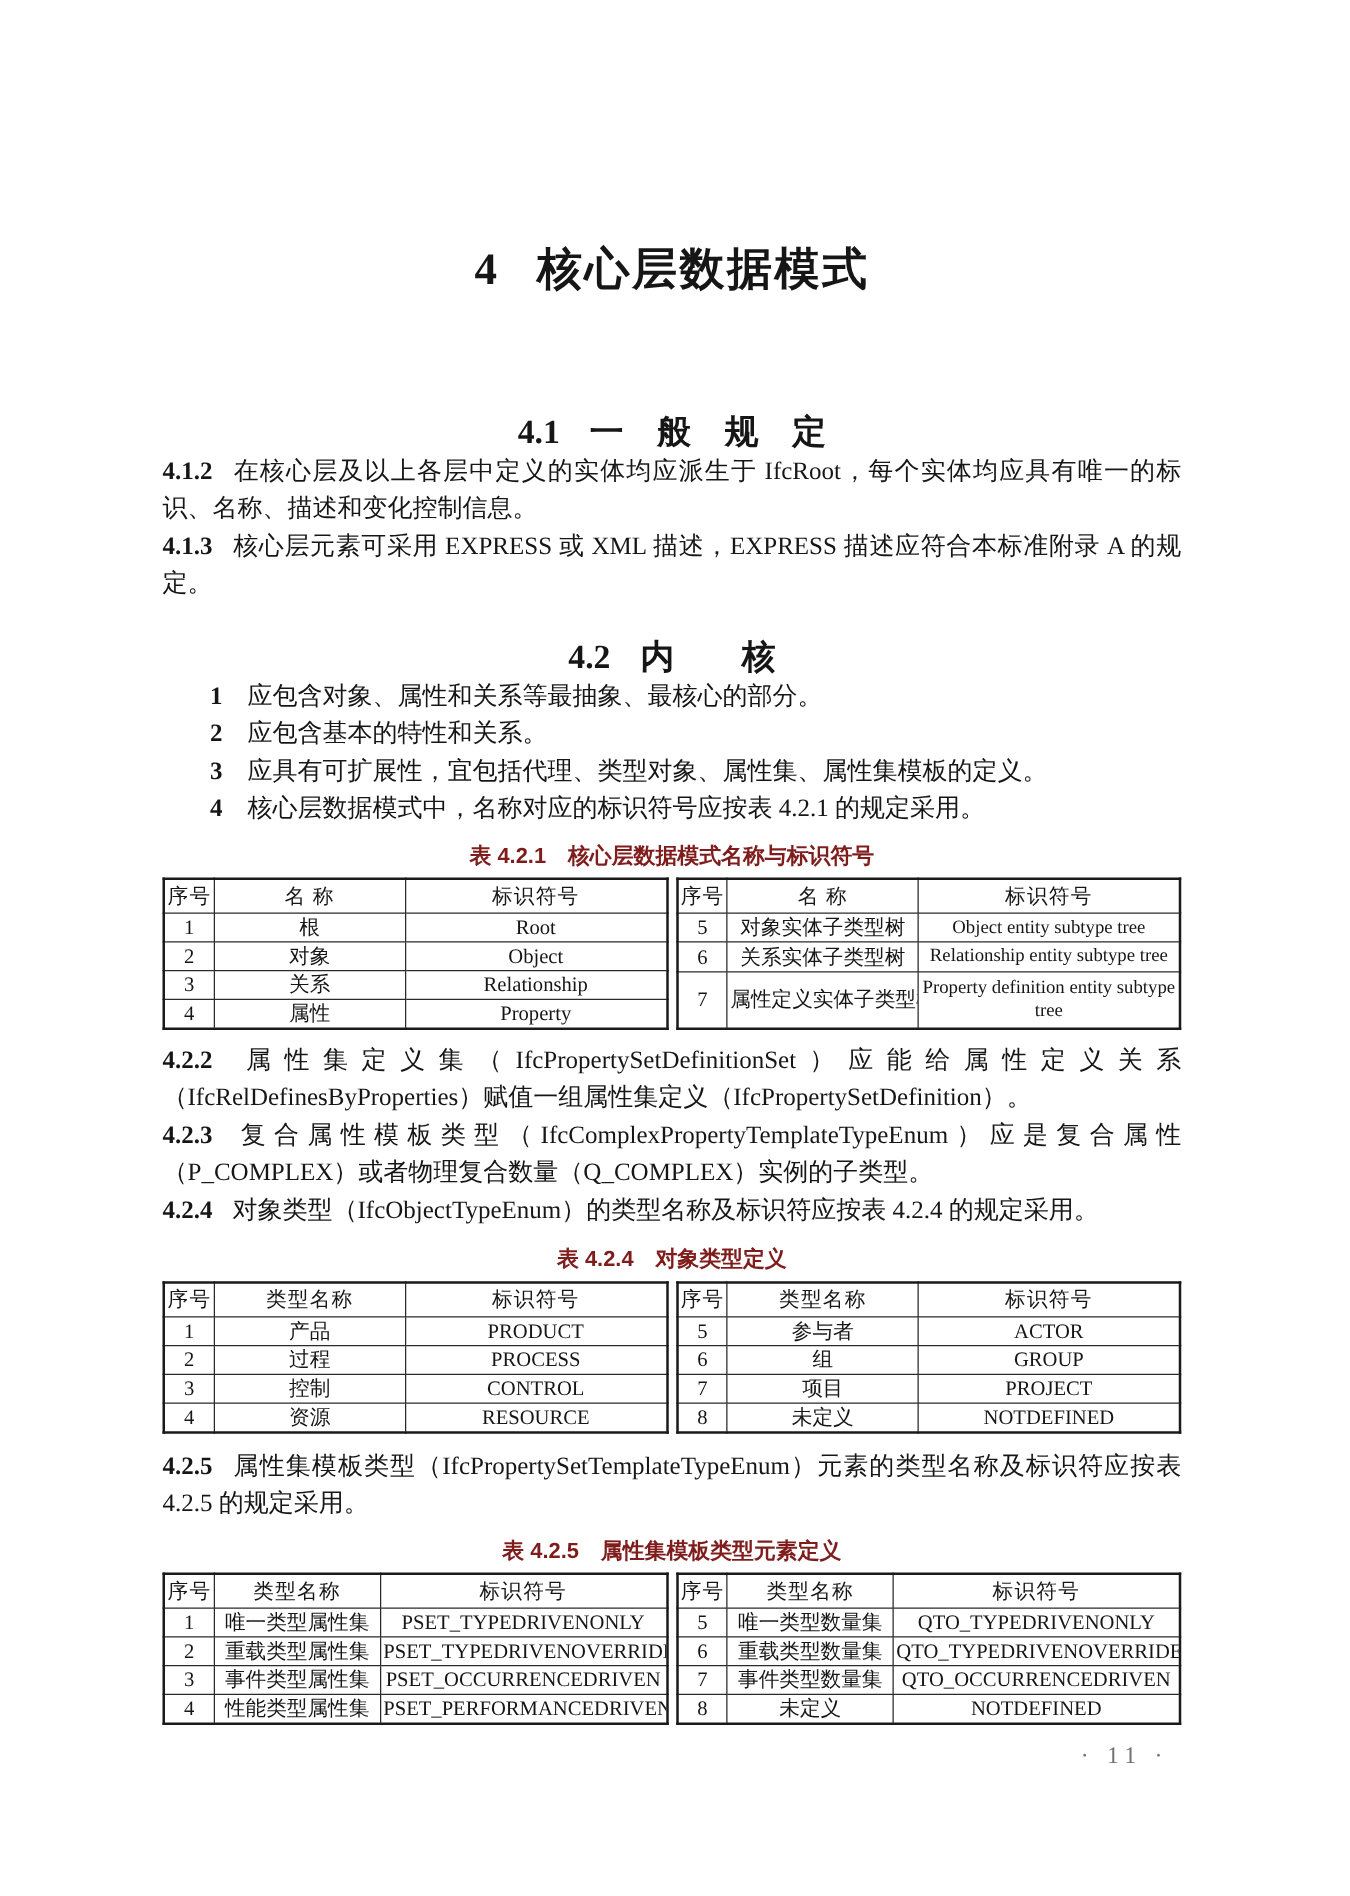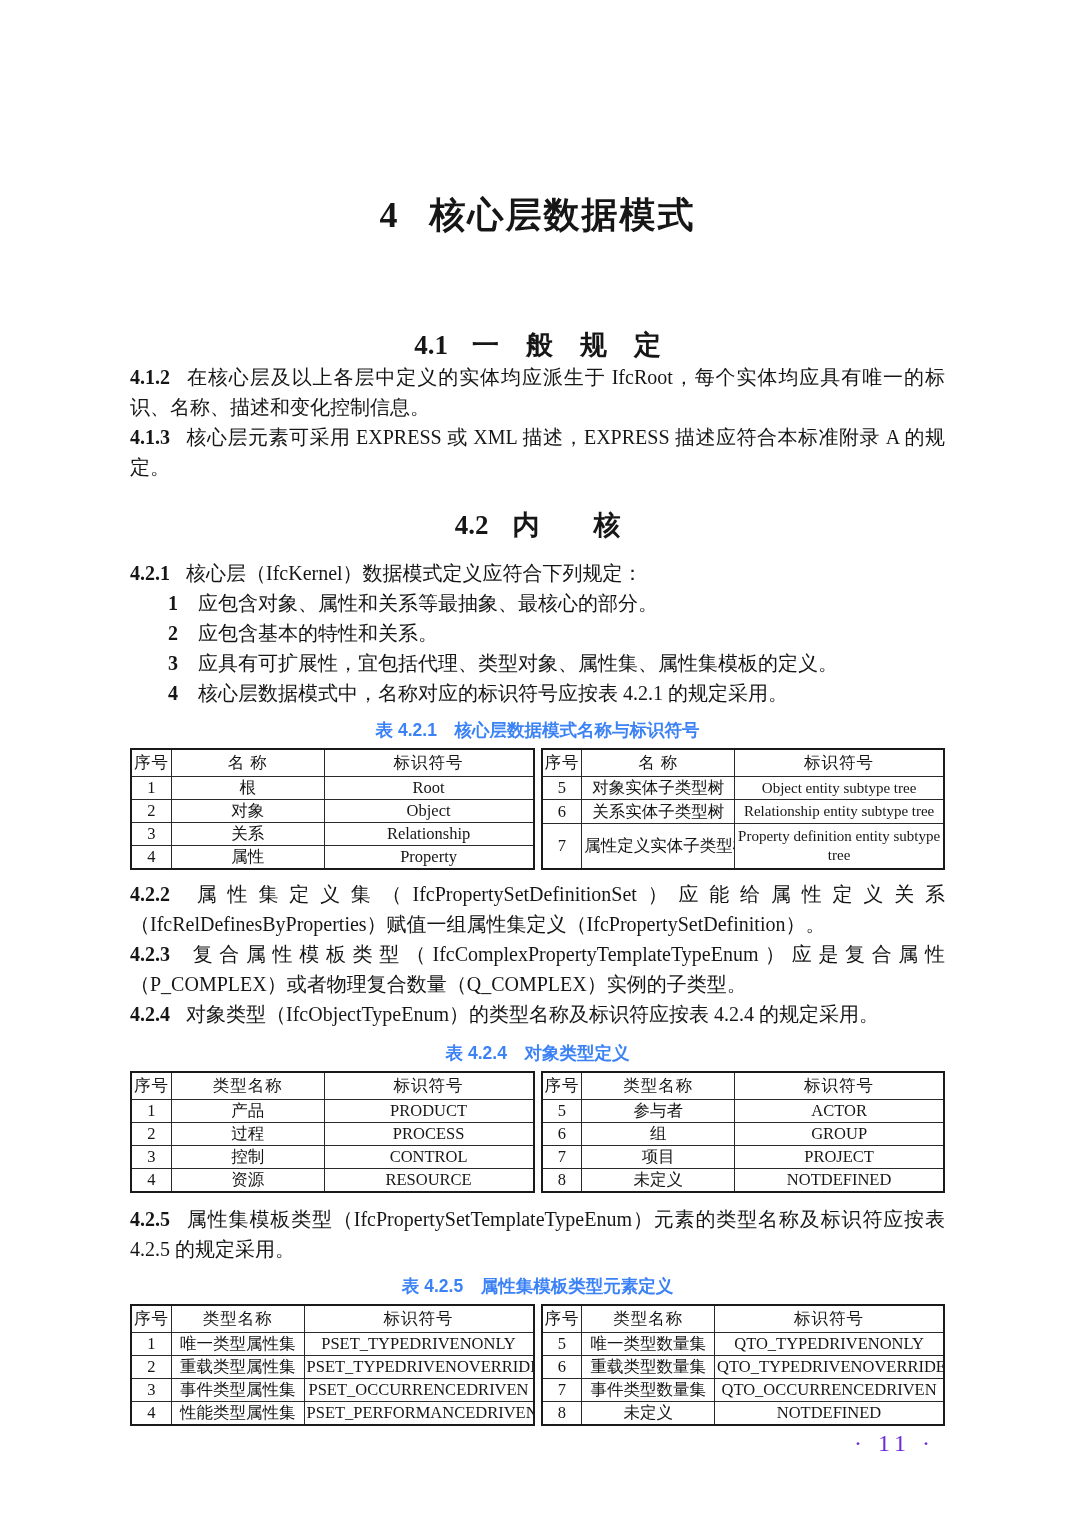--- a/index.html
+++ b/index.html
@@ -34,21 +34,21 @@
   .c-first { margin-top: 24px; }
   .cnum { font-weight: bold; margin-right: 16px; white-space: nowrap; }
 
   .olist { margin: 0; padding-left: 38px; }
   .list-item { font-size: 20px; line-height: 30px; }
   .lnum { font-weight: bold; margin-right: 20px; }
 
   .tbl-caption {
     text-align: center; font-weight: bold; font-size: 17.5px; line-height: 22px;
     font-family: "Liberation Sans", "DejaVu Sans", sans-serif;
-    color: #3b82f6;
+    color: #7f1d1d;
   }
   .cap-421 { margin-top: 11px; }
   .cap-424 { margin-top: 13px; }
   .cap-425 { margin-top: 11px; }
 
   .tbl-pair { display: flex; gap: 6px; margin-top: 7px; border-radius: 26px; }
   table {
     border-collapse: collapse; table-layout: fixed;
     width: calc(50% - 3px);
     border: 2px solid #1a1a1a;
@@ -69,40 +69,39 @@
   col.c-seq  { width: 10%; }
   col.c-name { width: 38%; }
   col.c-id   { width: 52%; }
   .t425 col.c-name { width: 33%; }
   .t425 col.c-id   { width: 57%; }
 
   .c-422 { margin-top: 9px; }
   .c-425 { margin-top: 11px; }
 
   .page-number {
-    margin-top: 4px; text-align: right; padding-right: 10px;
-    font-size: 24px; letter-spacing: 5px; color: #6d28d9;
+    margin-top: 14px; text-align: right; padding-right: 10px;
+    font-size: 19px; letter-spacing: 5px; color: #737373;
   }
 </style>
 </head>
 <body>
 
 <div class="page">
   <div class="content">
 
     <h1 class="chapter"><span class="num">4</span><span>核心层数据模式</span></h1>
 
     <h2 class="section sec-41"><span class="num">4.1</span><span>一　般　规　定</span></h2>
 
     <p class="clause"><span class="cnum">4.1.2</span><span>在核心层及以上各层中定义的实体均应派生于 IfcRoot，每个实体均应具有唯一的标识、名称、描述和变化控制信息。</span></p>
     <p class="clause"><span class="cnum">4.1.3</span><span>核心层元素可采用 EXPRESS 或 XML 描述，EXPRESS 描述应符合本标准附录 A 的规定。</span></p>
 
     <h2 class="section sec-42"><span class="num">4.2</span><span>内　　核</span></h2>
 
-    <p class="clause c-first" style="margin-top:16px"><span class="cnum">4.2.1</span><span>核心层（IfcKernel）数据模式定义应符合下列规定：</span></p>
 
     <div class="olist">
       <div class="list-item"><span class="lnum">1</span><span>应包含对象、属性和关系等最抽象、最核心的部分。</span></div>
       <div class="list-item"><span class="lnum">2</span><span>应包含基本的特性和关系。</span></div>
       <div class="list-item"><span class="lnum">3</span><span>应具有可扩展性，宜包括代理、类型对象、属性集、属性集模板的定义。</span></div>
       <div class="list-item"><span class="lnum">4</span><span>核心层数据模式中，名称对应的标识符号应按表 4.2.1 的规定采用。</span></div>
     </div>
 
     <div class="tbl-caption cap-421">表 4.2.1　核心层数据模式名称与标识符号</div>
     <div class="tbl-pair">

